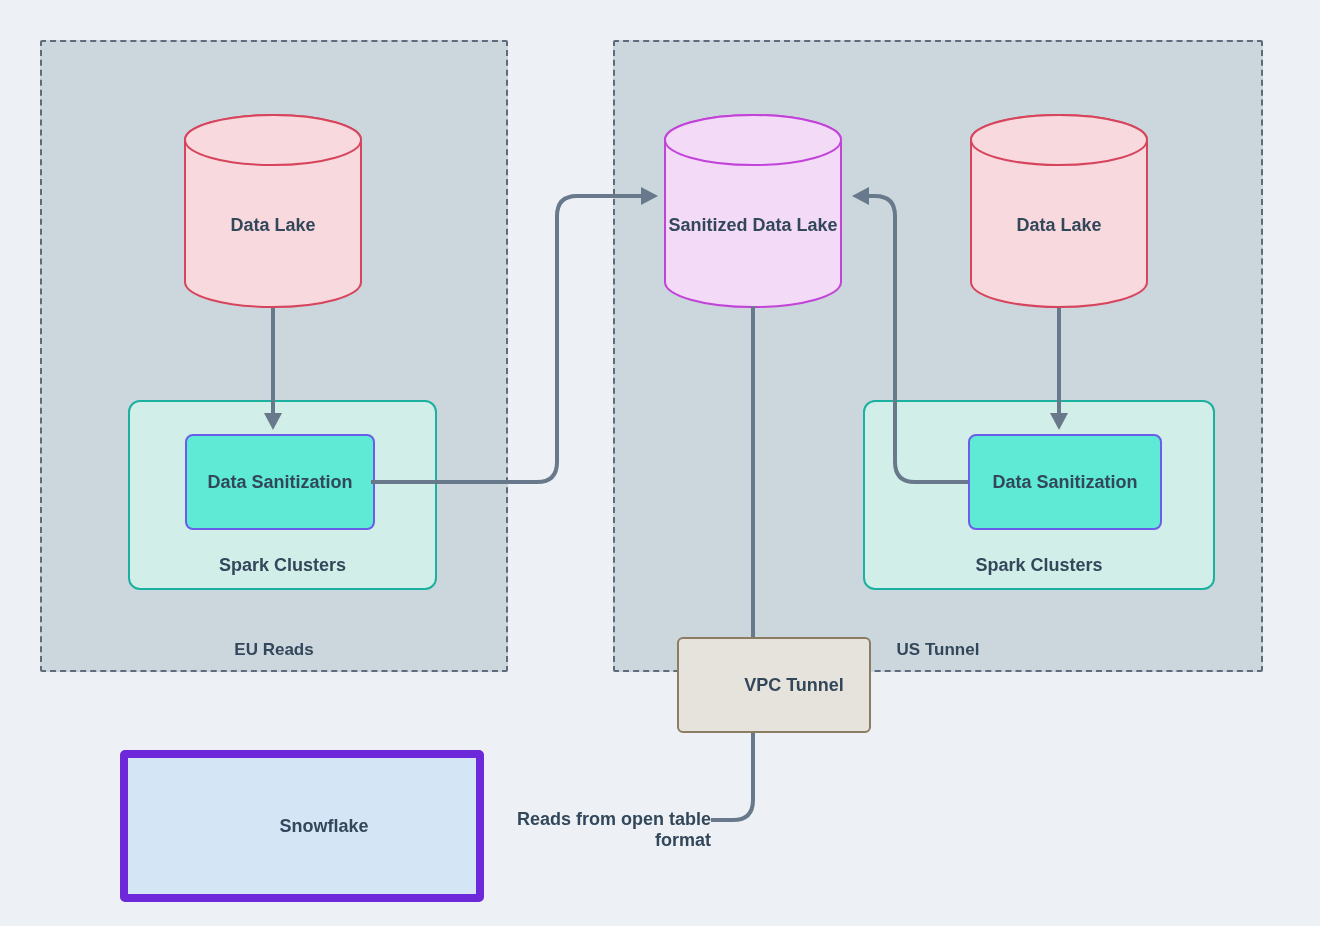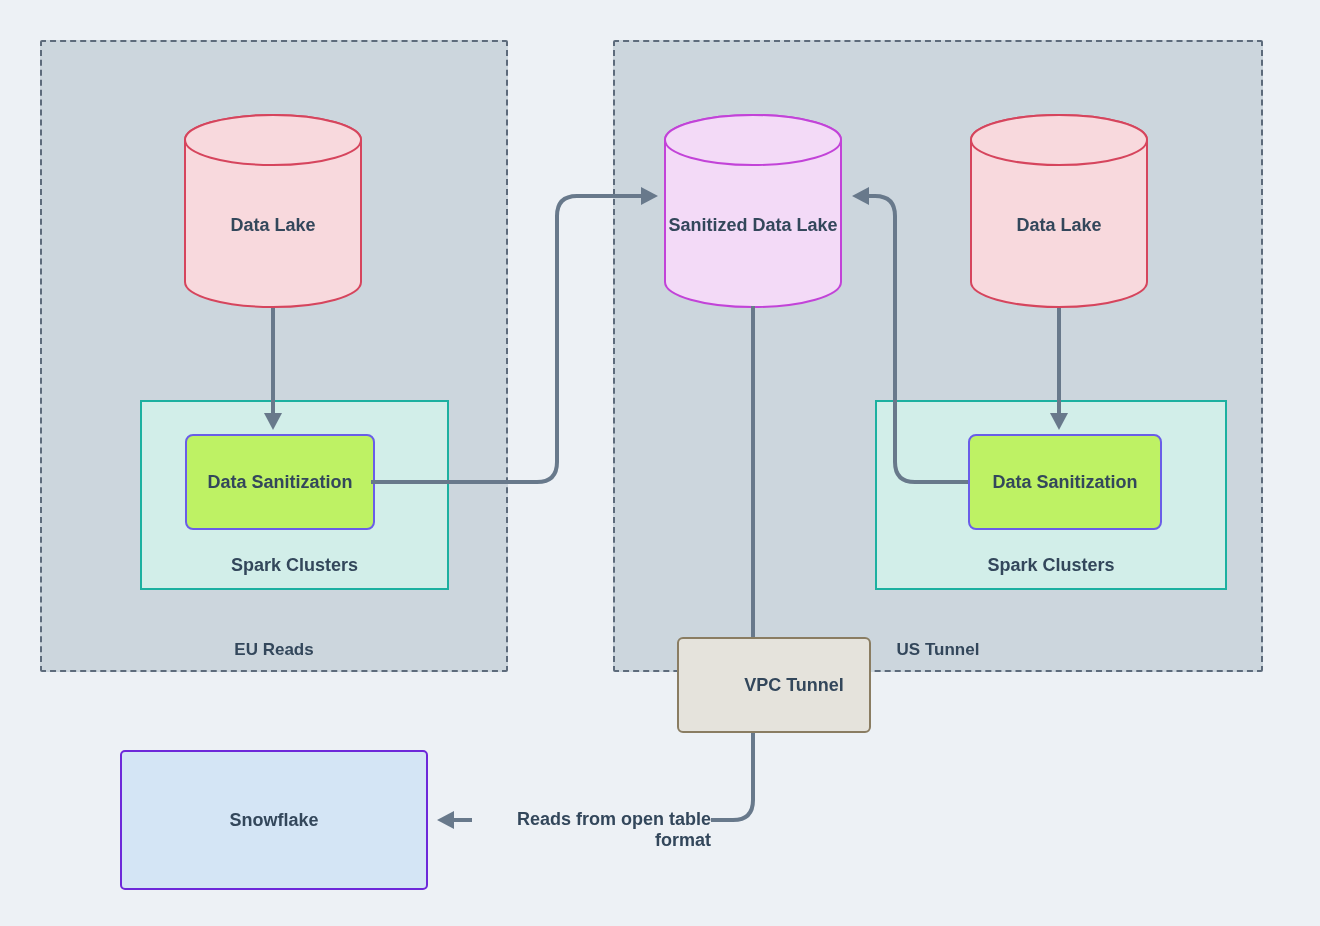--- a/index.html
+++ b/index.html
@@ -15,41 +15,41 @@
 
   
   .nodetext{font-size:18px;font-weight:600;color:#33475b;}
 
   
   .cylinder{position:absolute;width:182px;height:198px;z-index:2;}
   .cylinder svg{position:absolute;left:0;top:0;}
   .cyl-label{position:absolute;left:0;right:0;top:57%;transform:translateY(-50%);text-align:center;}
 
   
-  .spark-box{position:absolute;background:#d2eee9;border:2px solid #1cb0a0;border-radius:0;z-index:2;margin-left:12px;}
+  .spark-box{position:absolute;background:#d2eee9;border:2px solid #1cb0a0;border-radius:12px;z-index:2;}
   .spark-eu{left:128px;top:400px;width:305px;height:186px;}
   .spark-us{left:863px;top:400px;width:348px;height:186px;}
   .spark-label{position:absolute;left:0;right:0;bottom:12px;text-align:center;}
 
   
-  .sanit-box{position:absolute;background:#bef264;border:2px solid #6a5de8;border-radius:8px;
+  .sanit-box{position:absolute;background:#5eead4;border:2px solid #6a5de8;border-radius:8px;
     display:flex;align-items:center;justify-content:center;z-index:2;}
   .sanit-eu{left:185px;top:434px;width:186px;height:92px;}
   .sanit-us{left:968px;top:434px;width:190px;height:92px;}
 
   
   .connectors{position:absolute;left:0;top:0;z-index:3;pointer-events:none;}
   .edge{fill:none;stroke:#68798b;stroke-width:4;}
   .head{fill:#68798b;stroke:none;}
 
   
   .vpc-box{position:absolute;left:677px;top:637px;width:150px;height:92px;background:#e5e3dc;
     border:2px solid #8a7d62;border-radius:6px;display:flex;align-items:center;justify-content:center;z-index:4;padding-left:40px;}
   .snowflake-box{position:absolute;left:120px;top:750px;width:304px;height:136px;background:#d4e5f5;
-    border:2px solid #6d28d9;border-radius:5px;display:flex;align-items:center;justify-content:center;z-index:4;}
+    border:8px solid #6d28d9;border-radius:5px;display:flex;align-items:center;justify-content:center;z-index:4;padding-left:44px;}
   .edge-label{position:absolute;left:471px;top:809px;width:240px;text-align:right;z-index:4;}
 </style>
 </head>
 <body>
 
 <div class="canvas">
 
   <div class="region region-eu">
     <div class="region-label">EU Reads</div>
   </div>

